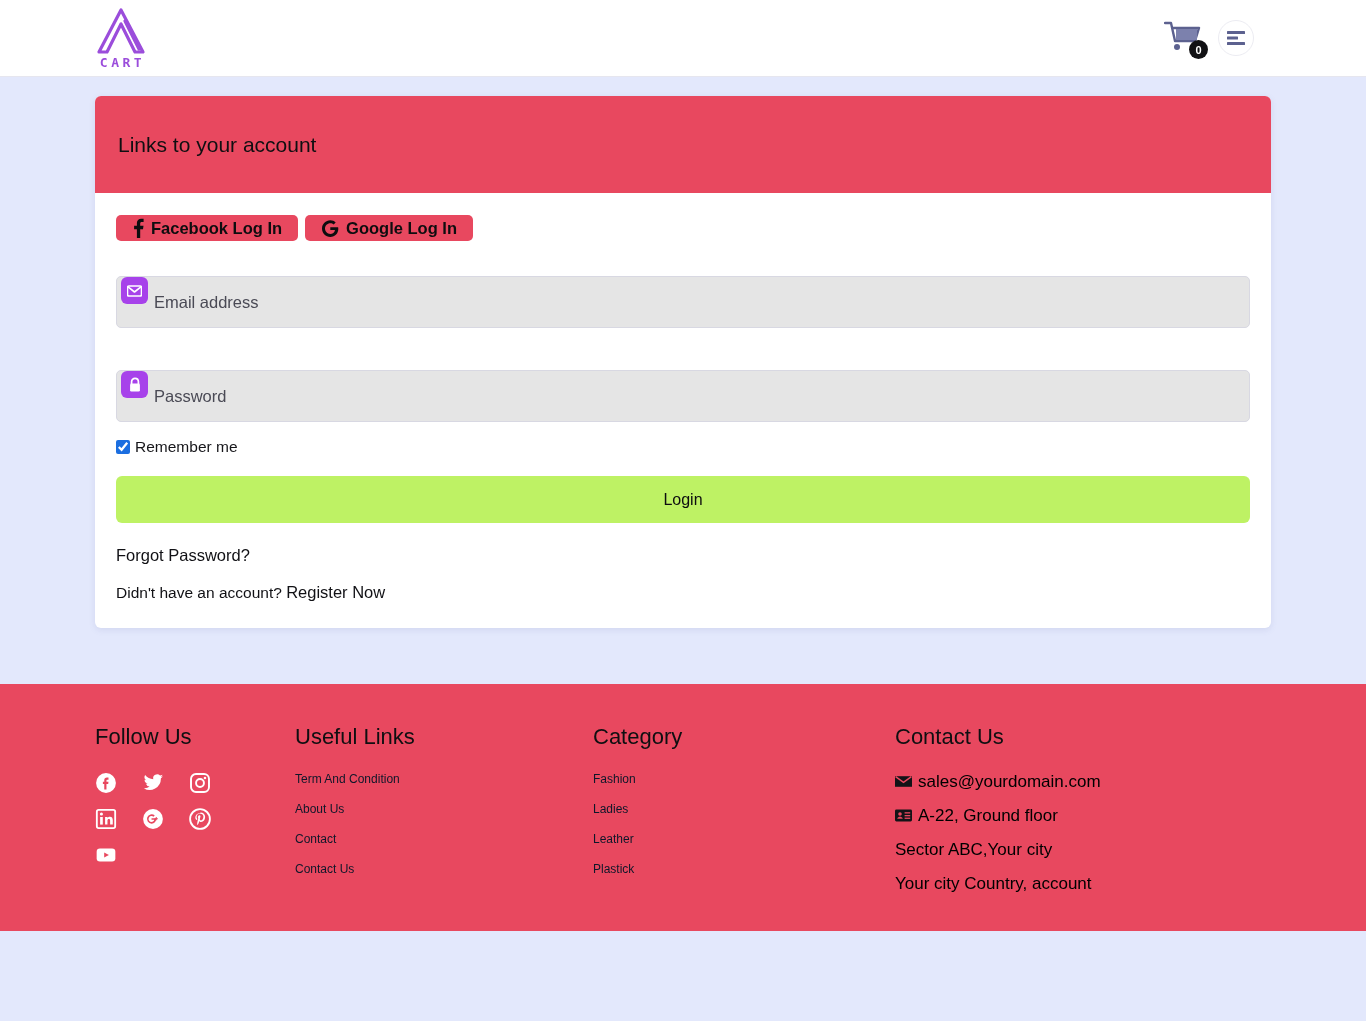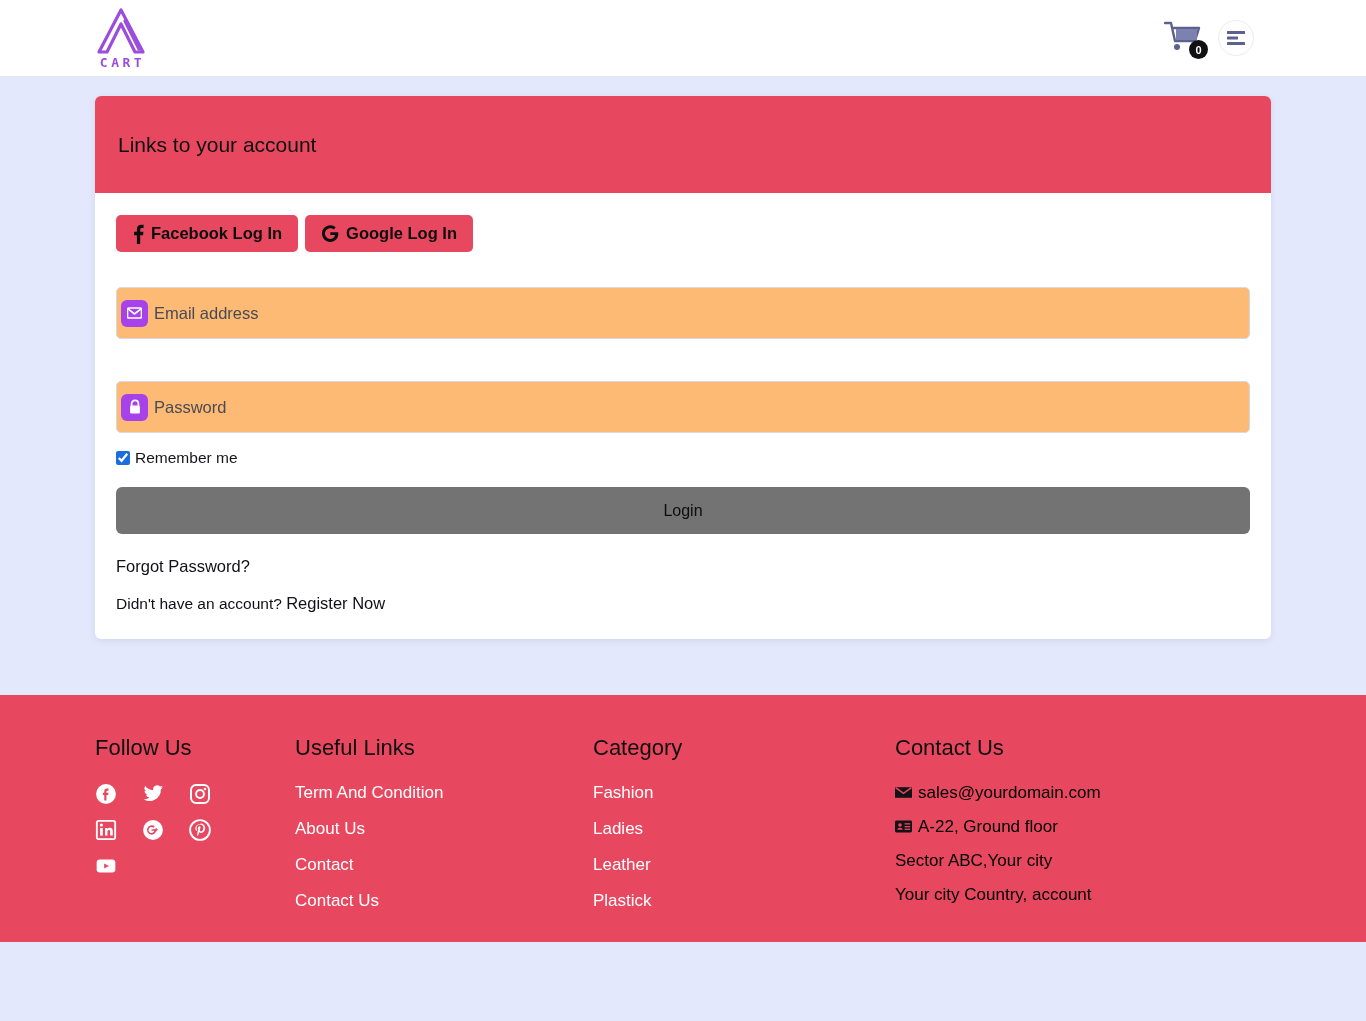--- a/index.html
+++ b/index.html
@@ -111,41 +111,40 @@
 
   .social-row {
     display: flex;
     gap: 7px;
     margin-bottom: 35px;
   }
   .social-btn {
     background: #e8485f;
     border: none;
     border-radius: 5px;
-    height: 37px;
+    height: 26px;
     padding: 0 16px;
     display: flex;
     align-items: center;
     gap: 7px;
     font-size: 16.5px;
     font-weight: 700;
     color: #0d0d0f;
     cursor: pointer;
     font-family: "Liberation Sans", sans-serif;
   }
   .social-btn svg { display: block; }
 
   .field {
     position: relative;
     height: 52px;
     border: 1px solid #d8d8e2;
     border-radius: 5px;
     display: flex;
-    align-items: center;
-    background: #fdba74;
+    background: #e5e5e5;
     margin-bottom: 42px;
   }
   .field.pw { margin-bottom: 16px; }
 
   .field-icon {
     width: 27px;
     height: 27px;
     border-radius: 6px;
     background: #a742ea;
     margin-left: 4px;
@@ -181,21 +180,21 @@
   }
   .remember-row label {
     font-size: 15.5px;
     color: #16161a;
     cursor: pointer;
   }
 
   .login-btn {
     width: 100%;
     height: 47px;
-    background: #737373;
+    background: #bef264;
     border: none;
     border-radius: 6px;
     font-size: 16px;
     color: #0d0d0f;
     cursor: pointer;
     margin-bottom: 23px;
     font-family: "Liberation Sans", sans-serif;
   }
 
   .forgot {
@@ -238,22 +237,22 @@
     row-gap: 14px;
   }
   .social-ico {
     width: 22px;
     height: 22px;
     display: block;
     cursor: pointer;
   }
   .foot-link {
     display: block;
-    font-size: 17px;
-    color: #ffffff;
+    font-size: 12px;
+    color: #0f172a;
     text-decoration: none;
     margin-bottom: 16px;
   }
   .foot-text {
     display: flex;
     align-items: flex-start;
     gap: 6px;
     font-size: 17px;
     color: #000000;
     margin-bottom: 14px;

